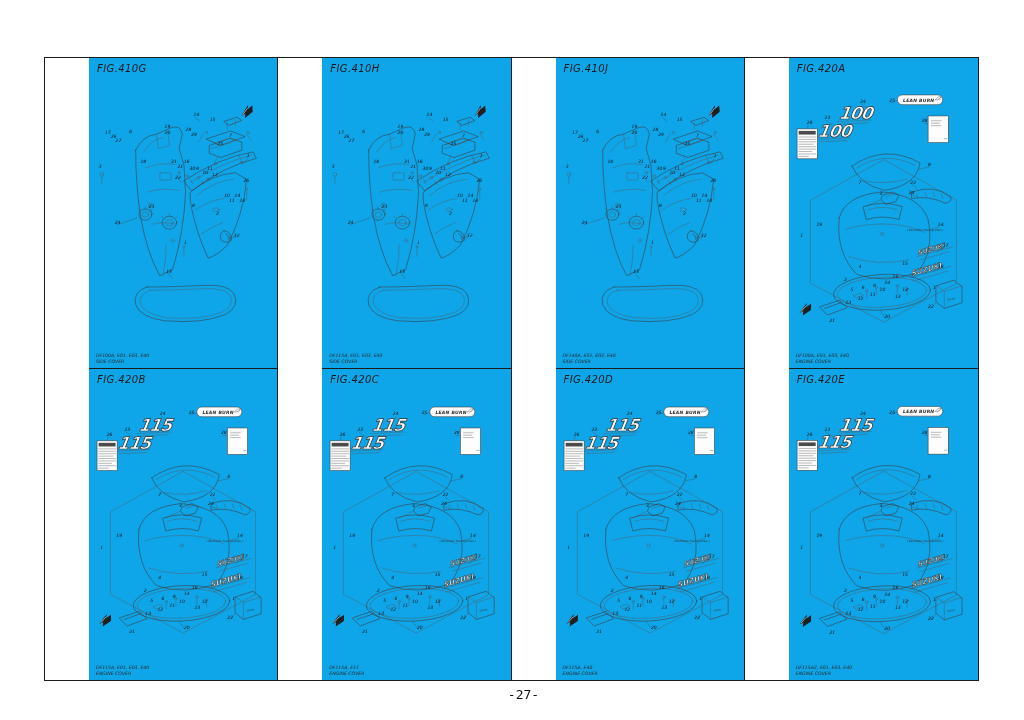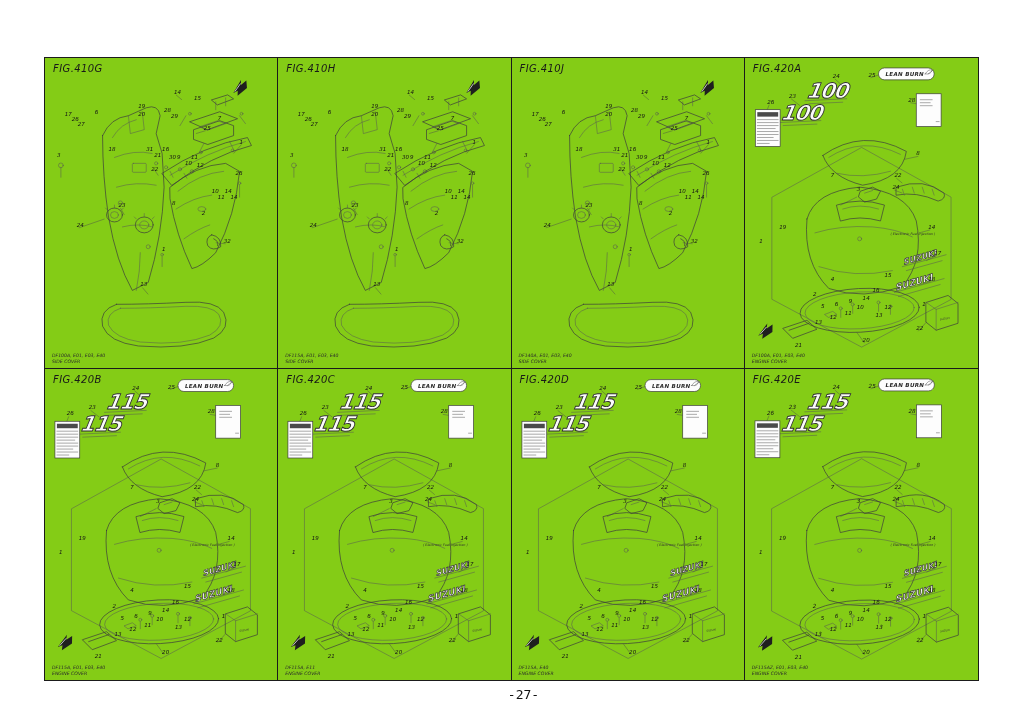--- a/index.html
+++ b/index.html
@@ -6,21 +6,21 @@
   body{
     width:1024px;height:720px;position:relative;background:#ffffff;
     font-family:"DejaVu Sans", sans-serif;color:#1c1c1c;overflow:hidden;
   }
   .sheet{
     position:absolute;left:44px;top:57px;width:935px;height:624px;
     border:1.5px solid #1b1b1b;box-sizing:border-box;
     display:grid;grid-template-columns:repeat(4,1fr);grid-template-rows:repeat(2,1fr);
     background:#fff;
   }
-  .panel{position:relative;border-right:1px solid #1b1b1b;border-bottom:1px solid #1b1b1b;overflow:hidden;background:#84cc16;}
+  .panel{position:relative;border-right:1px solid #1b1b1b;border-bottom:1px solid #1b1b1b;overflow:hidden;background:#0ea5e9;margin-left:44px;}
   .panel:nth-child(4n){border-right:none;}
   .panel:nth-child(n+5){border-bottom:none;}
   .fig-label{
     position:absolute;top:5px;left:8px;z-index:3;
     font-style:italic;font-size:10px;letter-spacing:.4px;color:#181818;
   }
   .caption{
     position:absolute;left:7px;bottom:3px;z-index:3;
     font-style:italic;font-size:4.6px;line-height:1.3;color:#2b2b2b;white-space:pre;
   }

